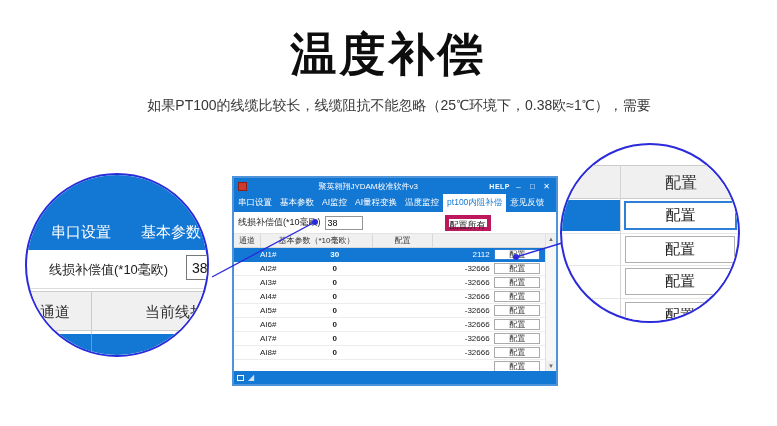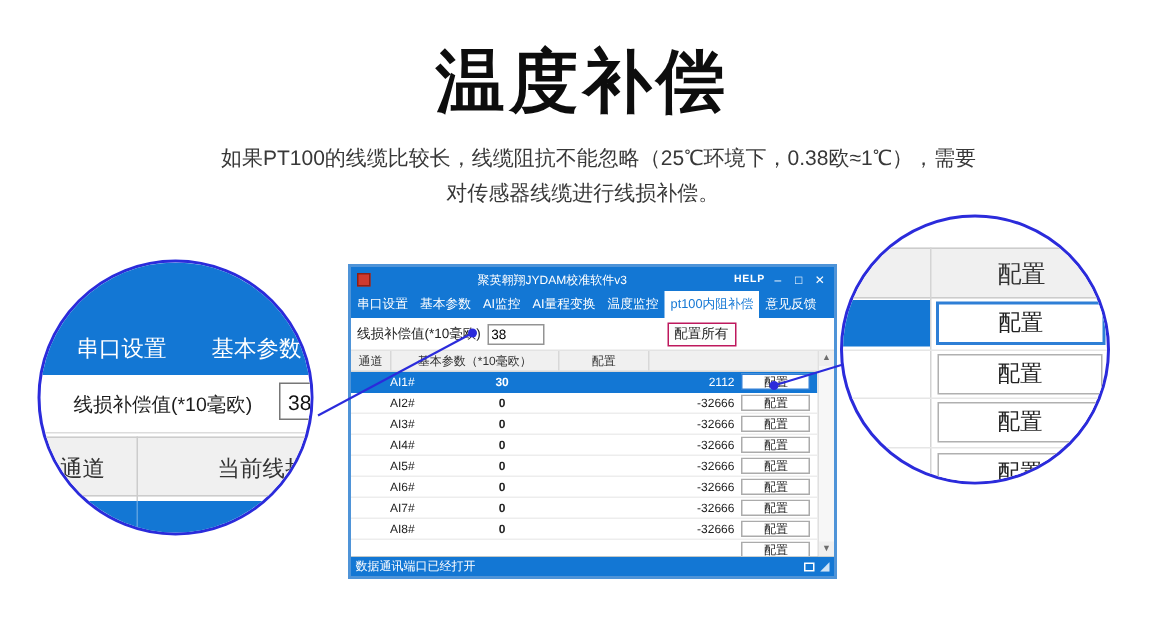--- a/index.html
+++ b/index.html
@@ -30,21 +30,21 @@
     color:#fff; font-size:8.5px; flex:none; white-space:nowrap; overflow:hidden; }
   .tab { display:flex; align-items:center; padding:0 4px; flex:none; }
   .tab.active { background:#ffffff; color:#1377d4; }
 
   .toolbar { height:22px; display:flex; align-items:center; font-size:9px; color:#222;
     padding:0 4px; gap:4px; border-bottom:1px solid #e3e3e3; flex:none; background:#fff; }
   .toolbar-label { white-space:nowrap; }
   .toolbar-input { width:38px; height:14px; border:1px solid #949494; font-size:9px;
     padding:0 2px; font-family:"Liberation Sans", sans-serif; }
   .config-all-btn { margin-left:78px; width:46px; height:16px; background:#fdfdfd;
-    border:1px solid #be185d; font-size:9px; font-family:"Liberation Sans", sans-serif;
+    border:4px solid #be185d; font-size:9px; font-family:"Liberation Sans", sans-serif;
     line-height:13px; color:#222; }
 
   .table-area { position:relative; flex:1; overflow:hidden; background:#fff; }
   .thead { display:flex; height:14px; background:#f0f0f0; border-bottom:1px solid #d8d8d8;
     font-size:8px; color:#333; }
   .th { display:flex; align-items:center; justify-content:center;
     border-right:1px solid #d8d8d8; white-space:nowrap; overflow:hidden; }
   .w-channel { width:27px; }
   .w-loss { width:112px; }
   .w-temp { width:112px; }
@@ -119,21 +119,20 @@
   .connector-overlay { position:absolute; left:0; top:0; width:777px; height:426px;
     pointer-events:none; }
 </style>
 </head>
 <body>
 
 <div class="canvas">
 
   <div class="page-title">温度补偿</div>
   <div class="page-desc desc1">如果PT100的线缆比较长，线缆阻抗不能忽略（25℃环境下，0.38欧≈1℃），需要</div>
-  <div class="page-desc desc2">对传感器线缆进行线损补偿。</div>
 
   <div class="window">
 
     <div class="titlebar">
       <span class="app-icon"></span>
       <span class="titlebar-title">聚英翱翔JYDAM校准软件v3</span>
       <span class="help-label">HELP</span>
       <span class="win-btn">–</span>
       <span class="win-btn">□</span>
       <span class="win-btn">✕</span>
@@ -237,21 +236,20 @@
         </div>
       </div>
 
       <div class="scrollbar">
         <span class="scroll-arrow">▲</span>
         <span class="scroll-arrow">▼</span>
       </div>
     </div>
 
     <div class="statusbar">
-      <span class="statusbar-text">数据通讯端口已经打开</span>
       <span class="status-port-icon"></span>
       <span class="resize-grip">◢</span>
     </div>
   </div>
 
   <div class="magnifier mag-left">
     <div class="abs ml-tabband"></div>
     <span class="abs ml-tab ml-tab1">串口设置</span>
     <span class="abs ml-tab ml-tab2">基本参数</span>
     <span class="abs ml-label">线损补偿值(*10毫欧)</span>

